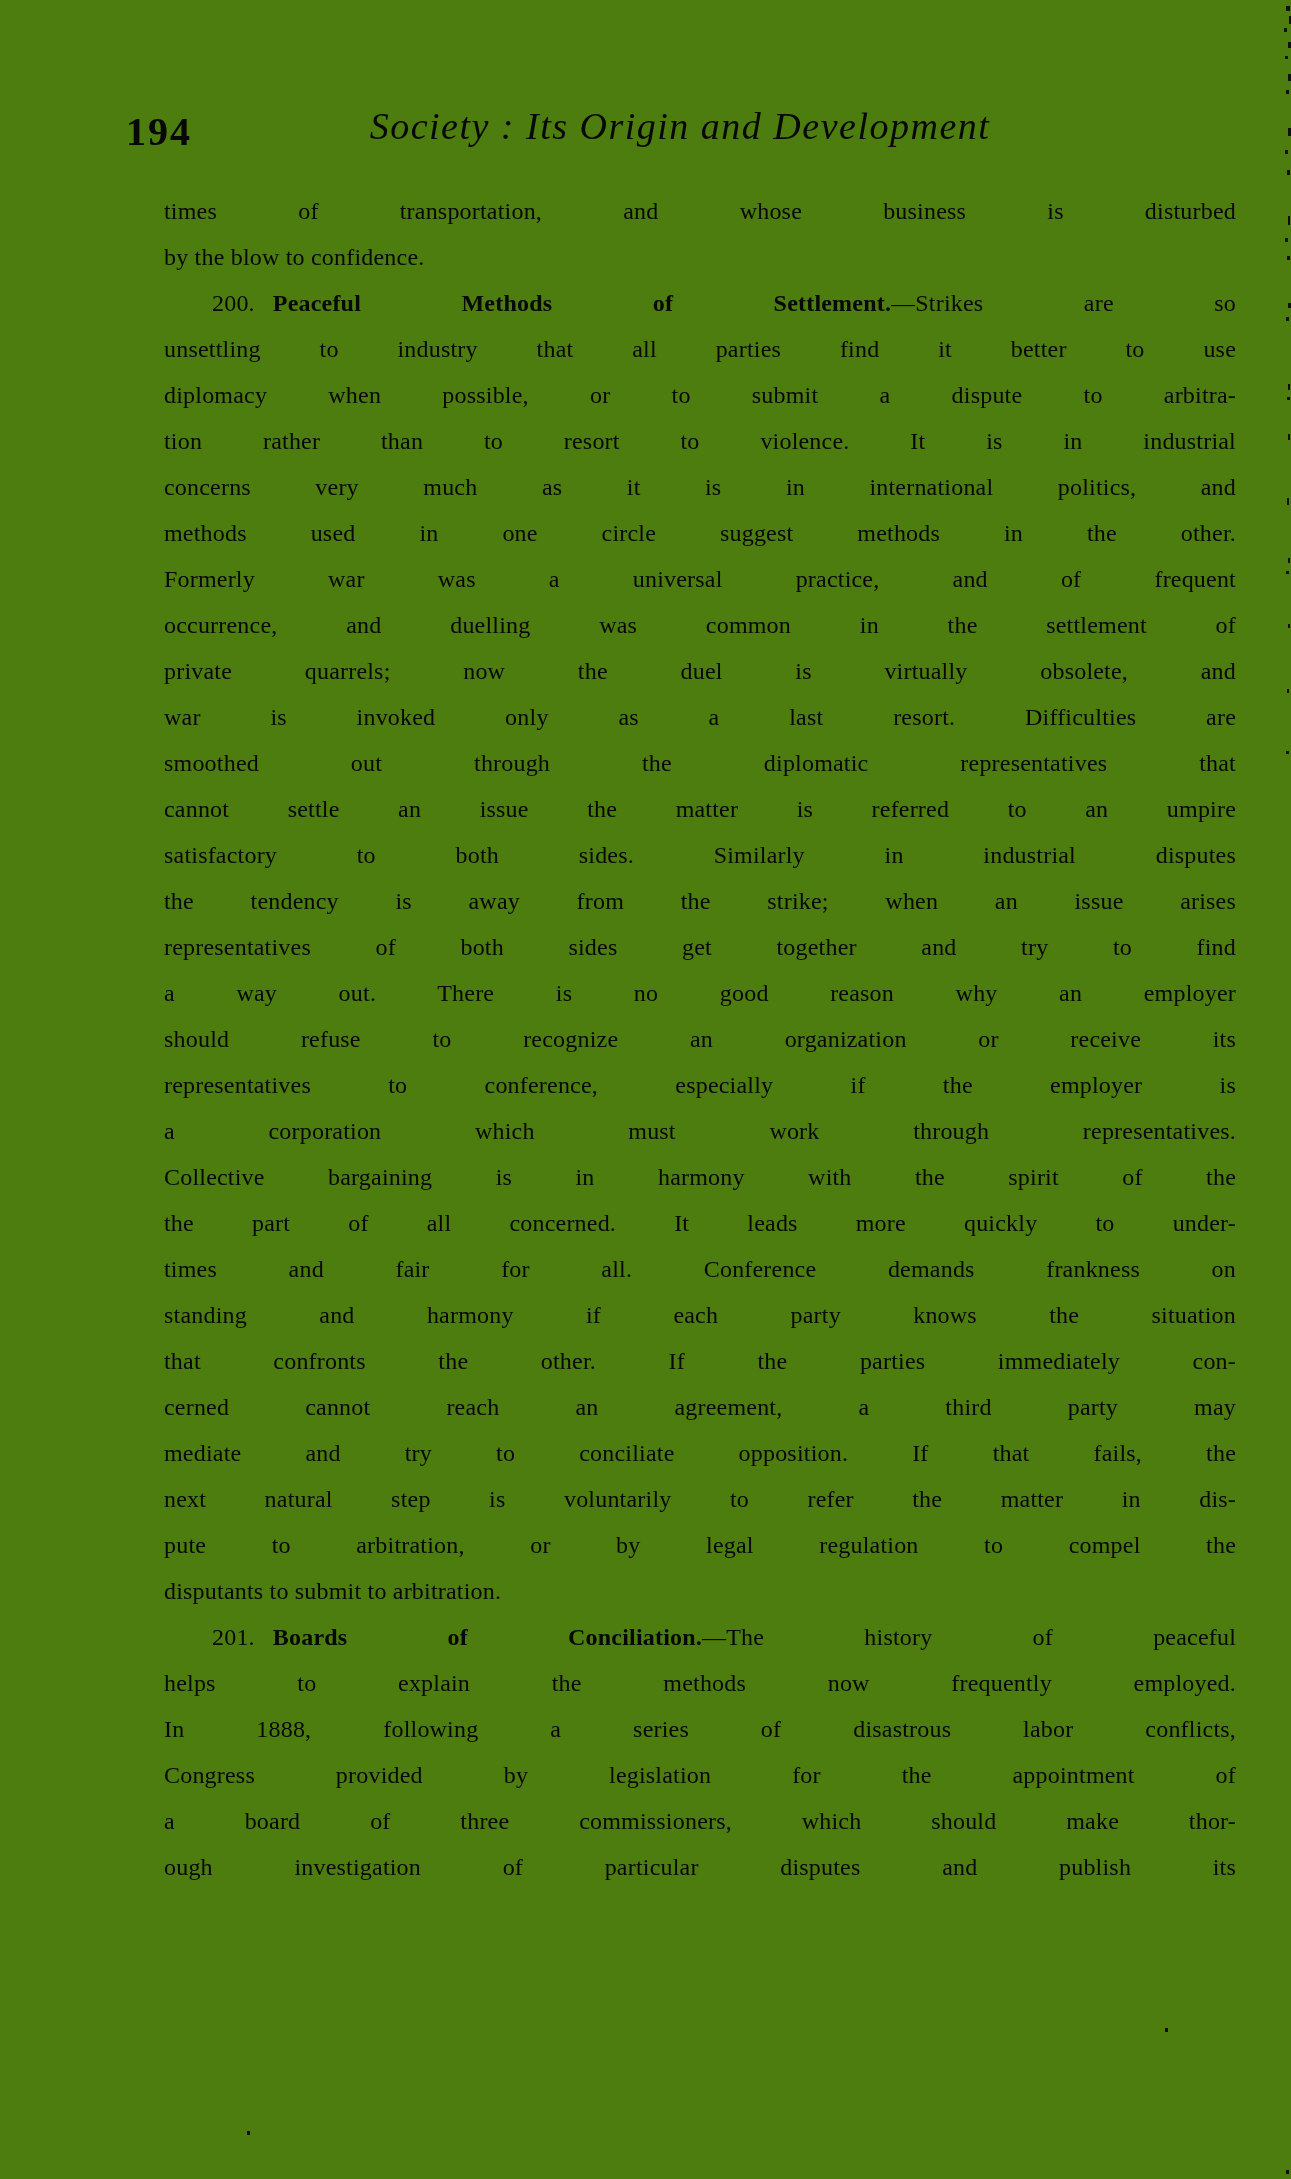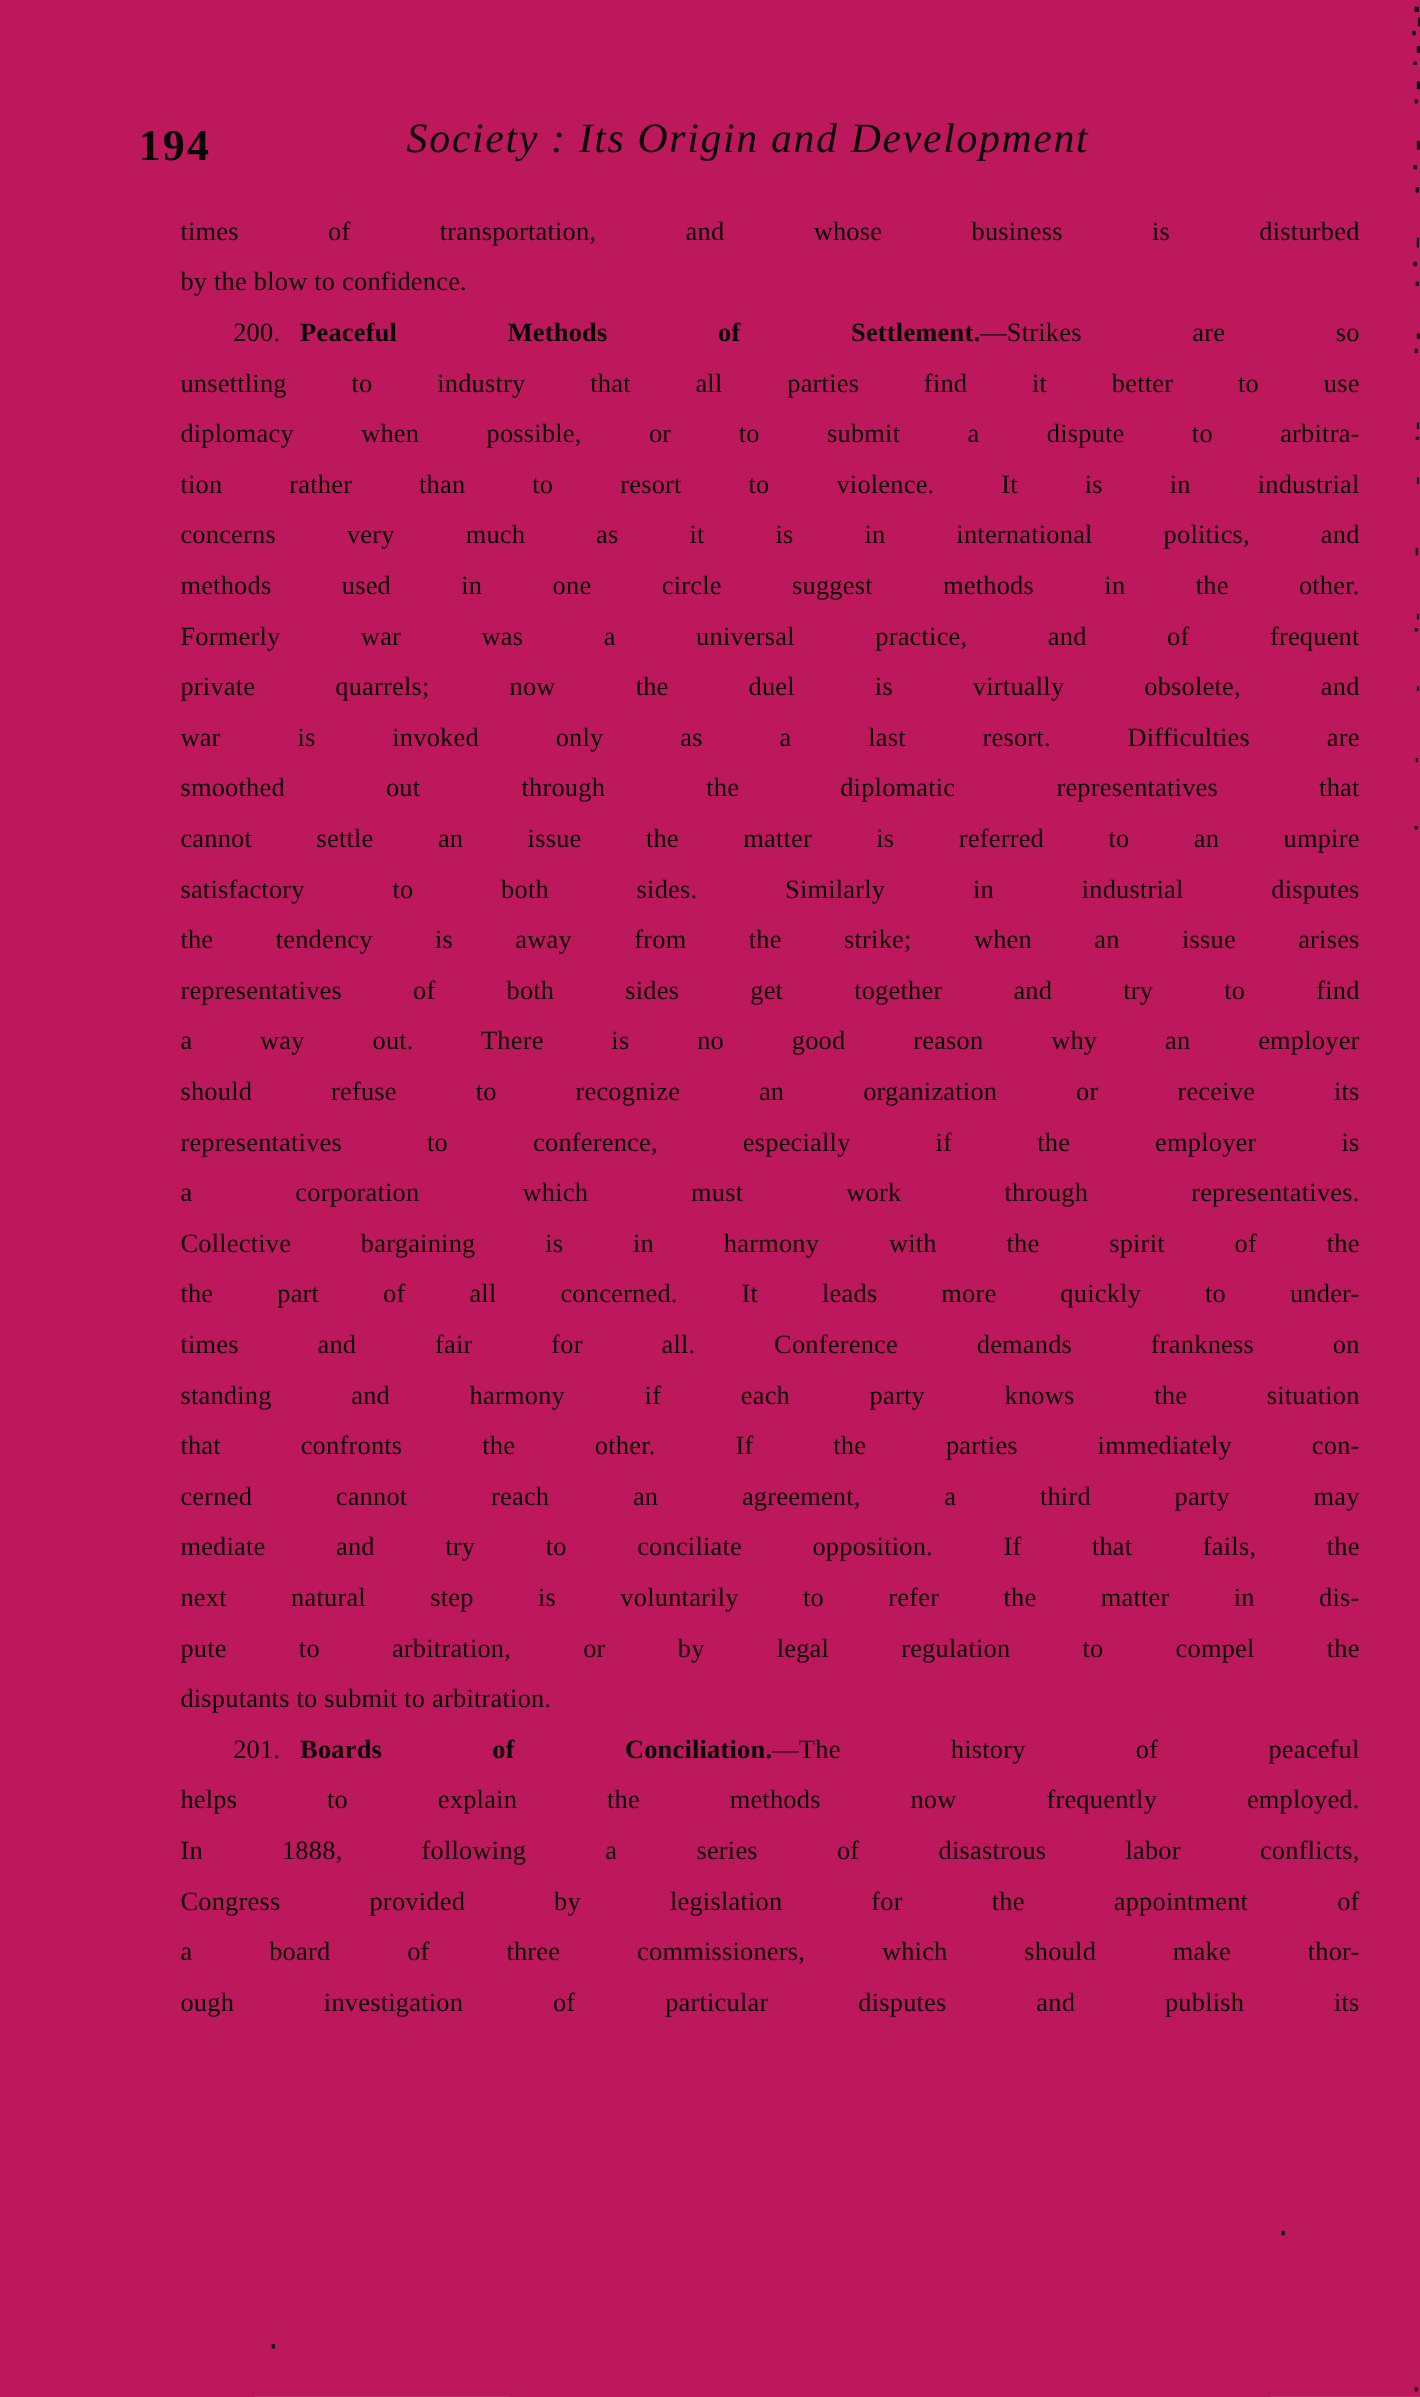--- a/index.html
+++ b/index.html
@@ -1,19 +1,19 @@
 <!DOCTYPE html>
 <html><head>
 <meta charset="utf-8">
 <style>
   html,body{margin:0;padding:0;background:#e8e8e8;}
   .page{
     position:relative;
     width:1291px;height:2179px;
-    background:#be185d;
+    background:#4d7c0f;
     overflow:hidden;
     font-family:"Liberation Serif","DejaVu Serif",serif;
     color:#070707;
   }
   .text-block{
     position:absolute;
     left:124px;top:104px;
     width:1112px;
   }
   .header{
@@ -67,20 +67,21 @@
     <div class="body-text">
         <div class="line"><span>times of transportation, and whose business is disturbed</span></div>
         <div class="line last"><span>by the blow to confidence.</span></div>
         <div class="line indent"><span class="secnum">200.</span><span class="bold">Peaceful Methods of Settlement.</span><span>—Strikes are so</span></div>
         <div class="line"><span>unsettling to industry that all parties find it better to use</span></div>
         <div class="line"><span>diplomacy when possible, or to submit a dispute to arbitra-</span></div>
         <div class="line"><span>tion rather than to resort to violence.  It is in industrial</span></div>
         <div class="line"><span>concerns very much as it is in international politics, and</span></div>
         <div class="line"><span>methods used in one circle suggest methods in the other.</span></div>
         <div class="line"><span>Formerly war was a universal practice, and of frequent</span></div>
+        <div class="line"><span>occurrence, and duelling was common in the settlement of</span></div>
         <div class="line"><span>private quarrels; now the duel is virtually obsolete, and</span></div>
         <div class="line"><span>war is invoked only as a last resort.  Difficulties are</span></div>
         <div class="line"><span>smoothed out through the diplomatic representatives that</span></div>
         <div class="line"><span>cannot settle an issue the matter is referred to an umpire</span></div>
         <div class="line"><span>satisfactory to both sides.  Similarly in industrial disputes</span></div>
         <div class="line"><span>the tendency is away from the strike; when an issue arises</span></div>
         <div class="line"><span>representatives of both sides get together and try to find</span></div>
         <div class="line"><span>a way out.  There is no good reason why an employer</span></div>
         <div class="line"><span>should refuse to recognize an organization or receive its</span></div>
         <div class="line"><span>representatives to conference, especially if the employer is</span></div>

